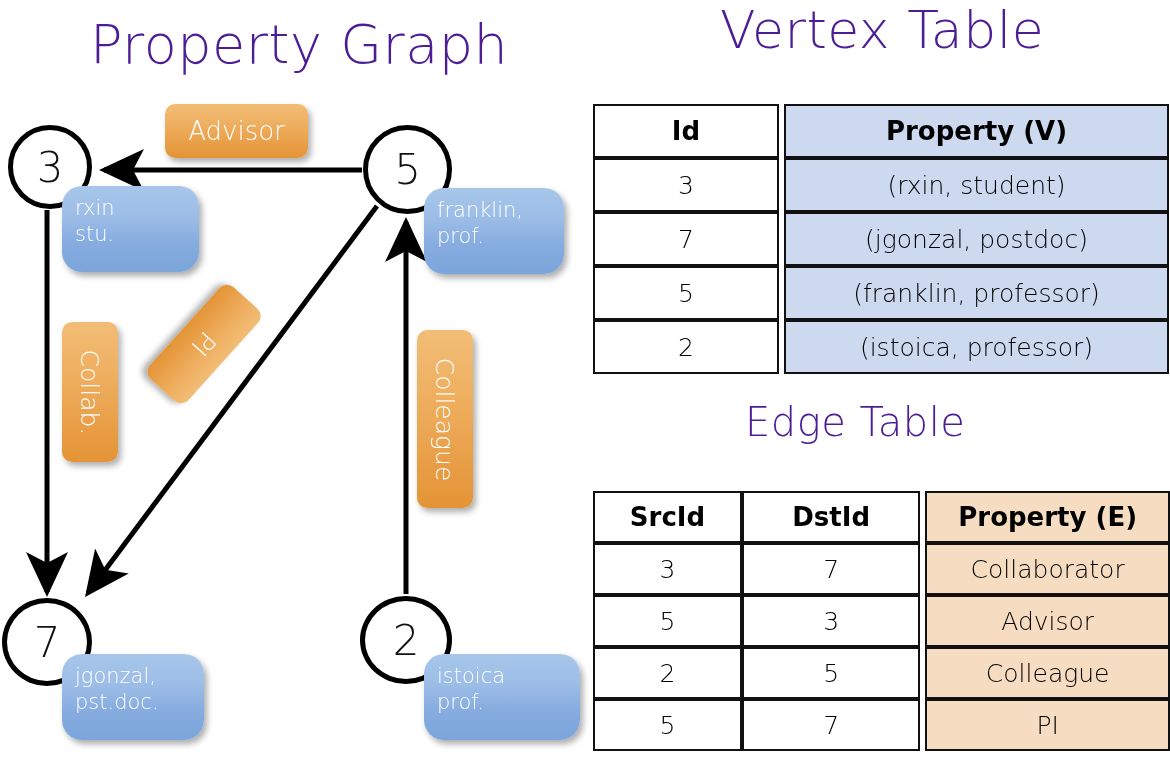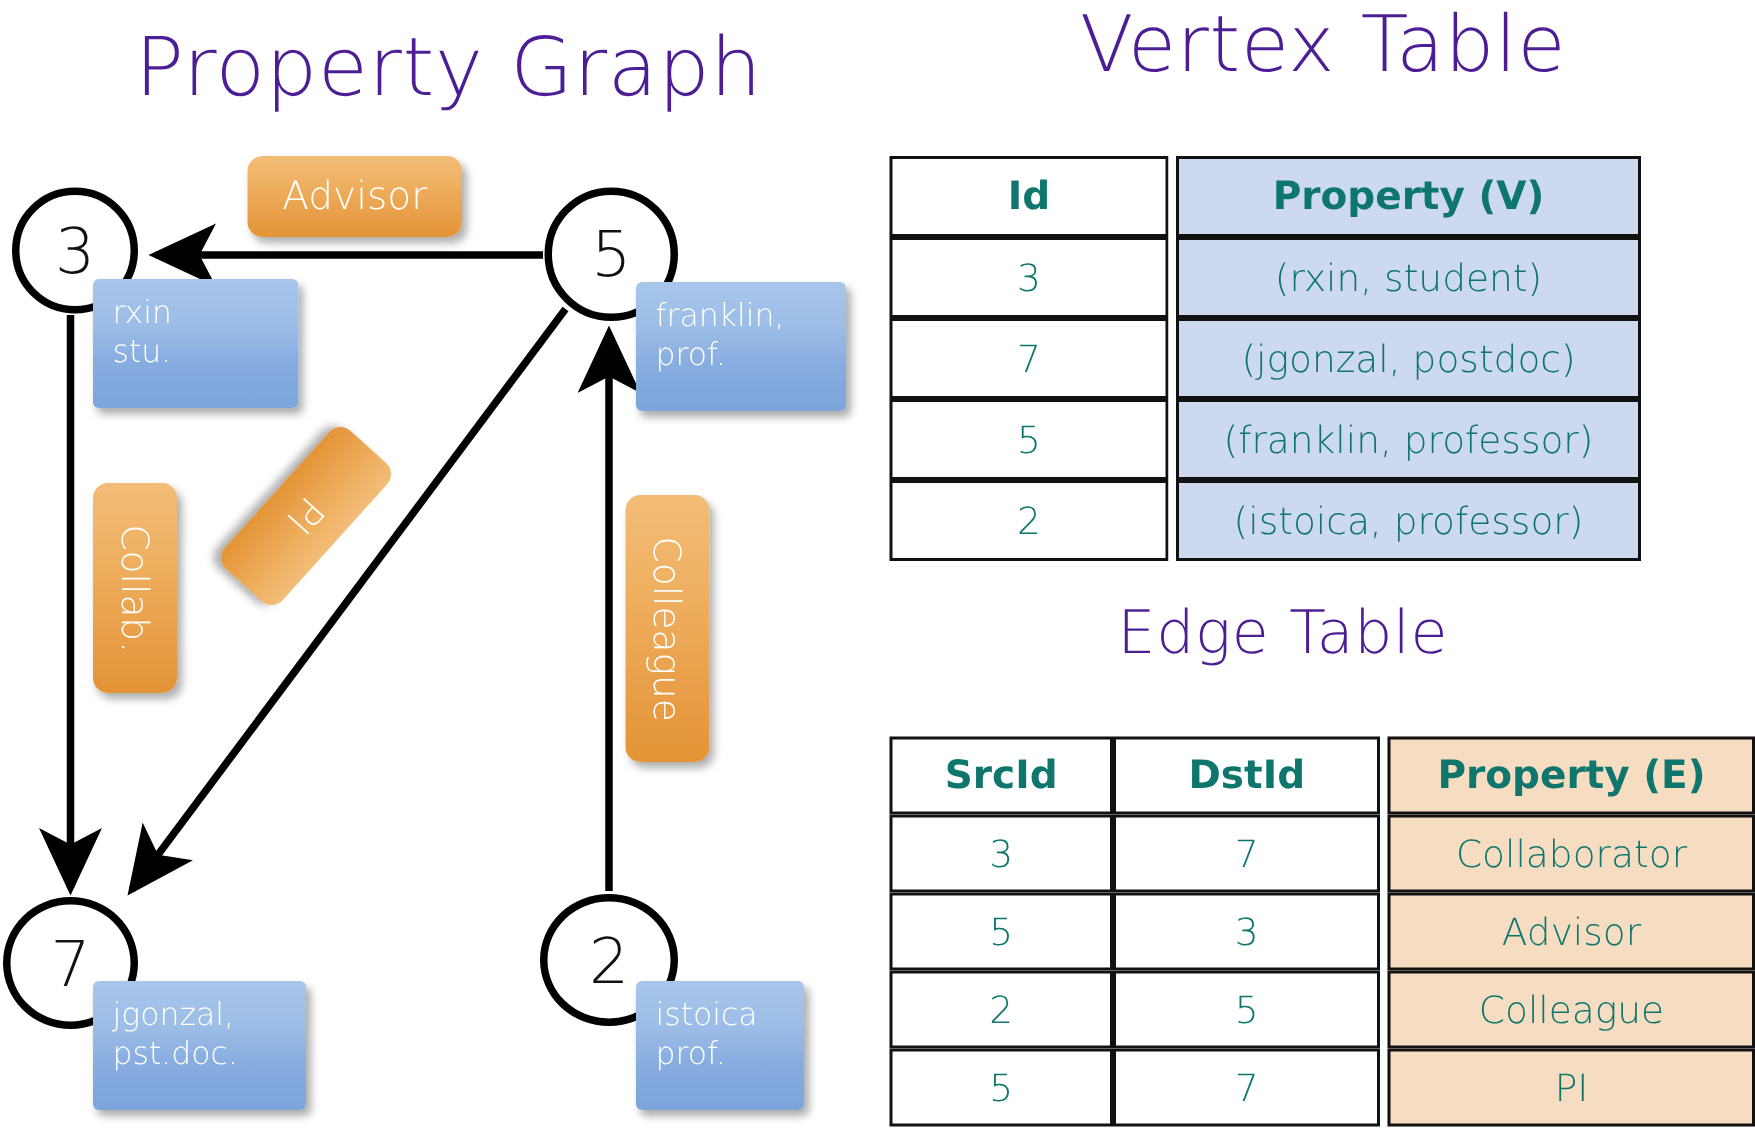--- a/index.html
+++ b/index.html
@@ -42,37 +42,37 @@
     z-index:4;
   }
   #node-3{left:8px;  top:125px; width:84px; height:84px;}
   #node-5{left:363px;top:125px; width:89px; height:89px;}
   #node-7{left:2px;  top:598px; width:90px; height:88px;}
   #node-2{left:360px;top:596px; width:92px; height:88px;}
 
   
   .prop-box{
     position:absolute;
-    border-radius:4px;
+    border-radius:20px;
     background:linear-gradient(180deg,#a7c6ea 0%,#9cbde6 35%,#87ace0 65%,#7ba5db 100%);
     box-shadow:3px 4px 6px rgba(0,0,0,.33);
     color:#ffffff;
     font-family:"DejaVu Sans", sans-serif;
     font-weight:300;
     font-size:21px;
     line-height:1.22;
     padding:10px 13px;
     box-sizing:border-box;
     z-index:6;
     white-space:pre-line;
   }
   #prop-rxin     {left:62px; top:186px; width:137px;height:86px;}
   #prop-franklin {left:424px;top:188px; width:140px;height:86px;}
   #prop-jgonzal  {left:62px; top:654px; width:142px;height:86px;}
-  #prop-istoica  {left:424px;top:654px; width:112px;height:86px;}
+  #prop-istoica  {left:424px;top:654px; width:156px;height:86px;}
 
   
   .edge-label{
     position:absolute;
     border-radius:10px;
     background:linear-gradient(180deg,#f2bd77 0%,#eeae5e 40%,#e9a04a 70%,#e49436 100%);
     box-shadow:3px 4px 6px rgba(0,0,0,.32);
     color:#ffffff;
     font-family:"DejaVu Sans", sans-serif;
     font-weight:300;
@@ -99,35 +99,35 @@
   }
   #label-pi .rot{display:block;}
 
   
   .tbl{position:absolute;border-collapse:separate;border-spacing:0;}
   .tbl td,.tbl th{
     border:2px solid #111;
     font-family:"DejaVu Sans", sans-serif;
     font-weight:300;
     font-size:25px;
-    color:#0f766e;
+    color:#000000;
     text-align:center;
     padding:4px 2px;
     box-sizing:border-box;
   }
   .tbl th{font-weight:700;font-size:26px;}
   .hdr-plain{background:#ffffff;}
   .cell-plain{background:#ffffff;}
   .cell-blue{background:#ccd9ef;}
   .cell-orange{background:#f6ddc2;}
 
   
   #vertex-table{left:593px;top:104px;}
   #vertex-table .c-id{width:186px;height:54px;}
-  #vertex-table .c-prop{width:310px;height:54px;}
+  #vertex-table .c-prop{width:385px;height:54px;}
   #vertex-table .gap{border:none;width:5px;background:#fff;padding:0;}
 
   
   #edge-table{left:593px;top:491px;}
   #edge-table .c-src{width:150px;height:52px;}
   #edge-table .c-dst{width:180px;height:52px;margin-top:36px;}
   #edge-table .c-prop{width:246px;height:52px;margin-left:39px;}
   #edge-table .gap{border:none;width:5px;background:#fff;padding:0;}
 
   svg.arrows{position:absolute;left:0;top:0;width:585px;height:760px;z-index:3;}

